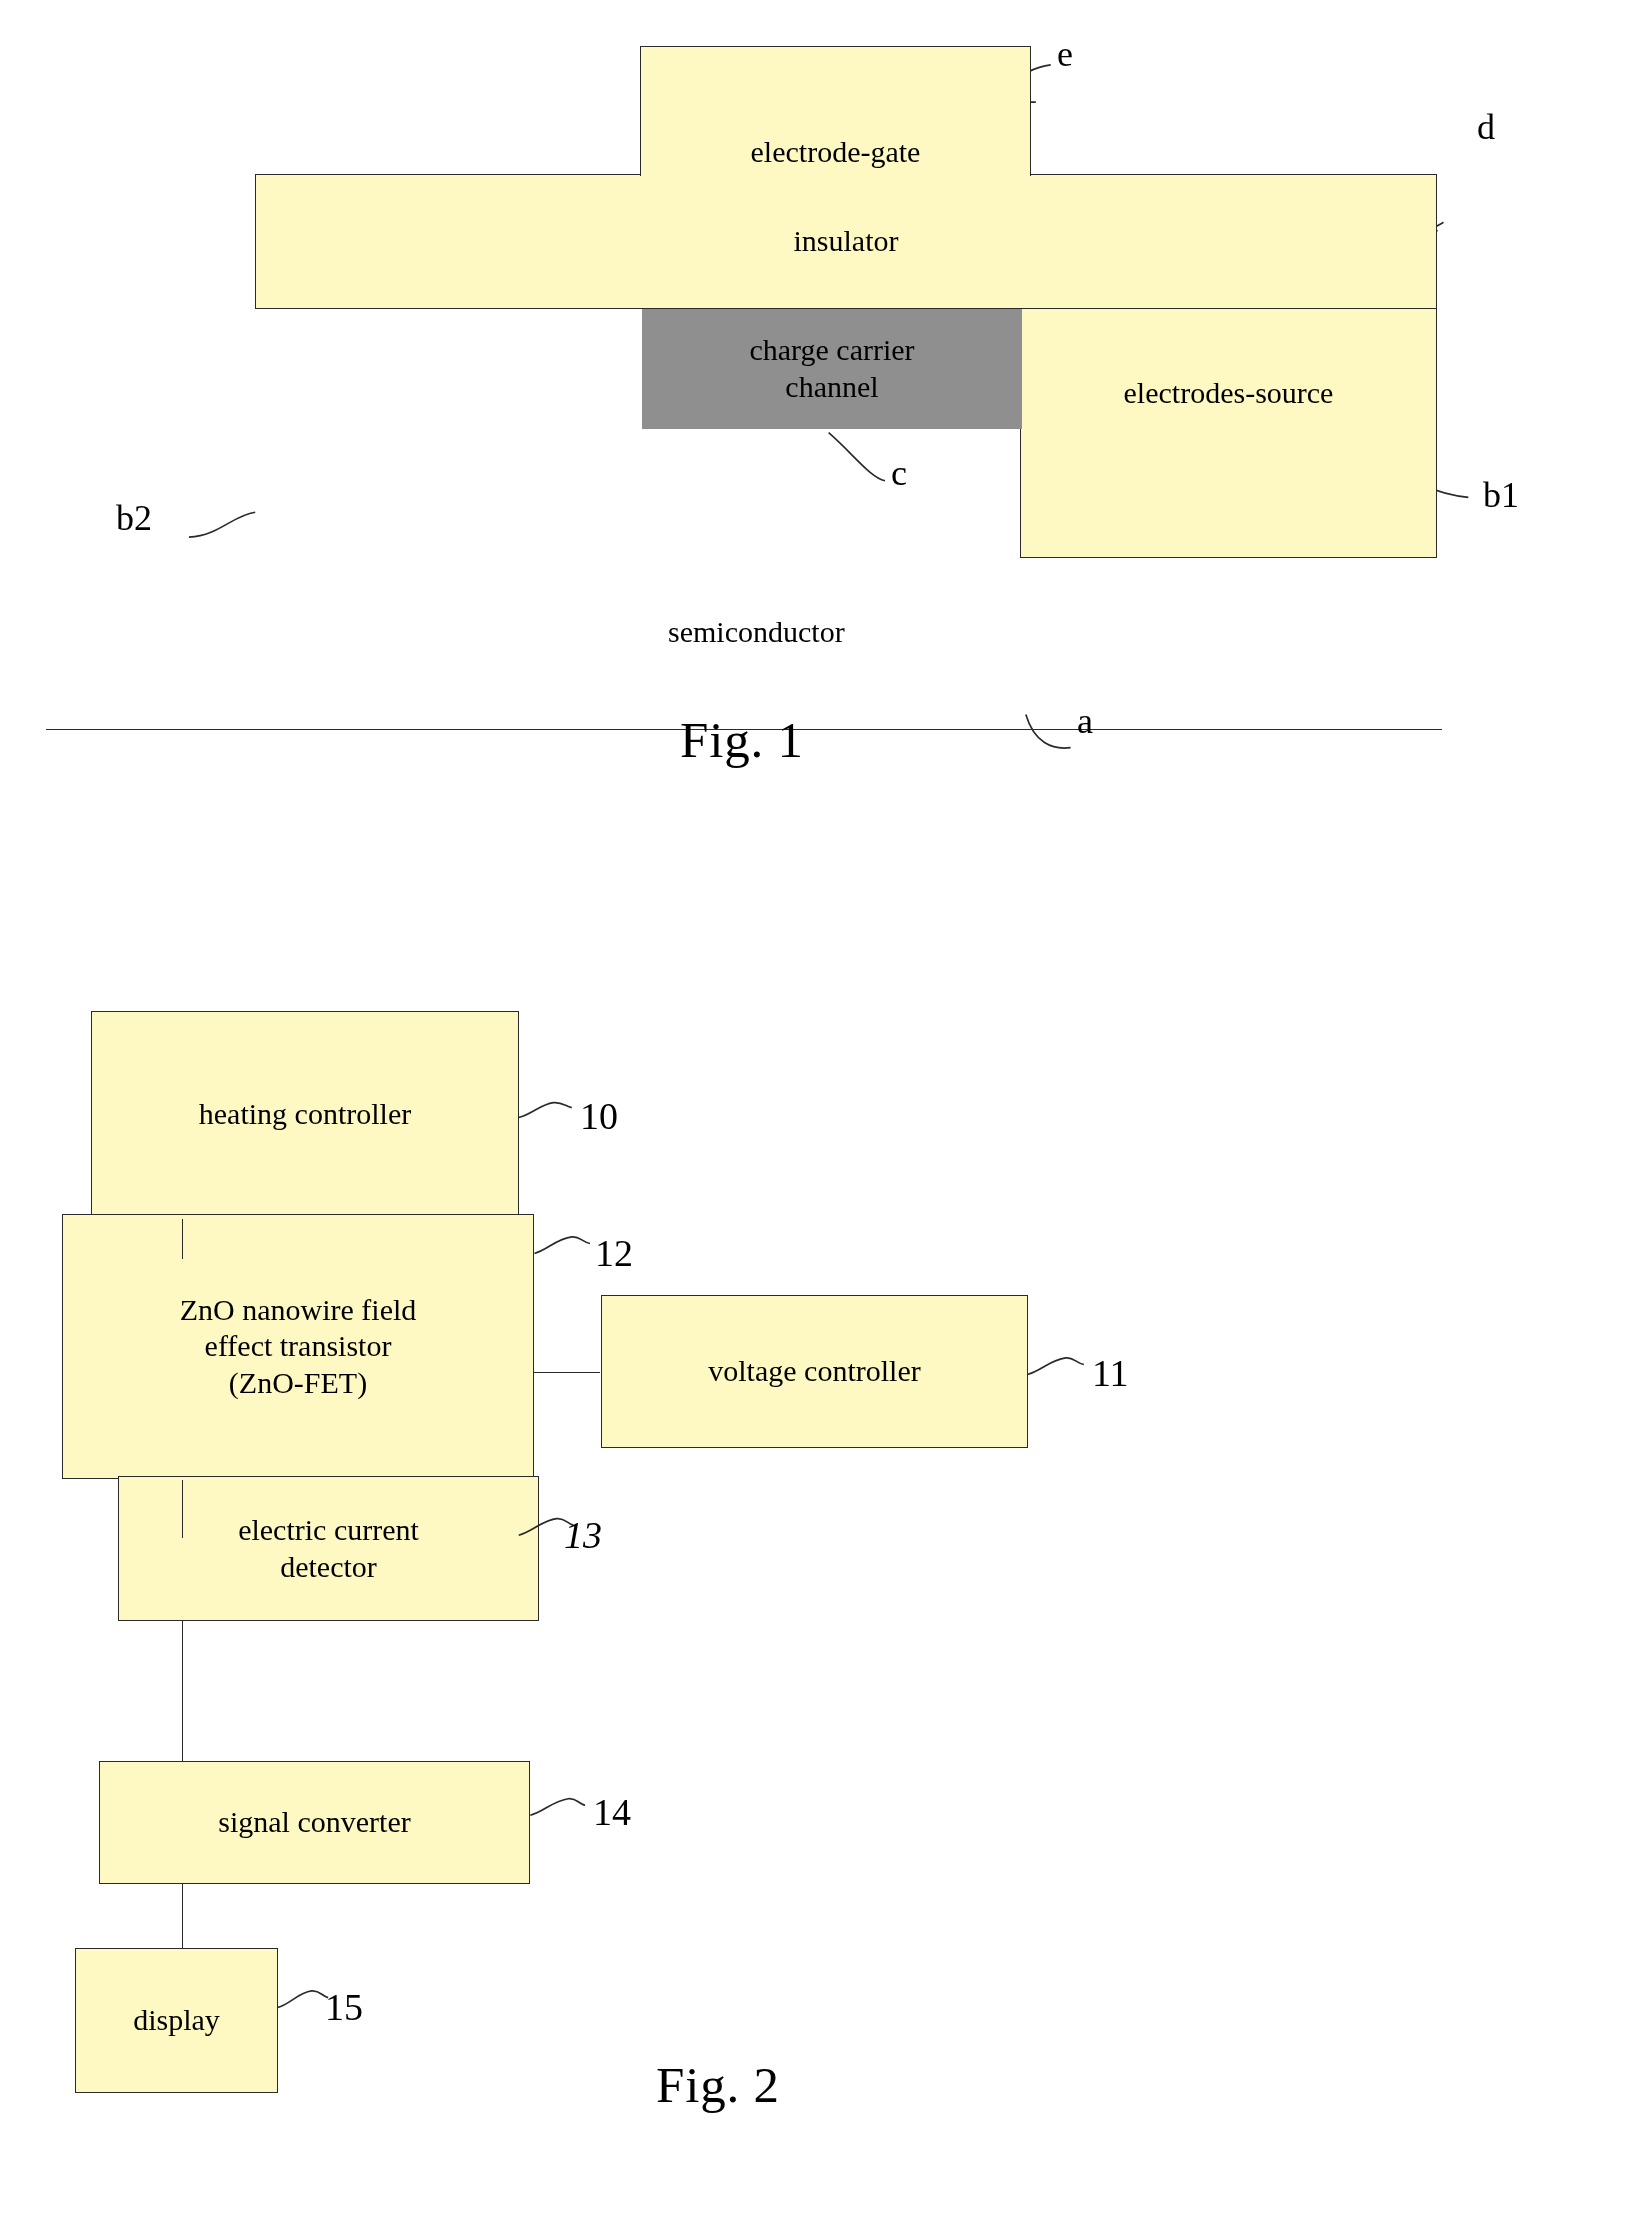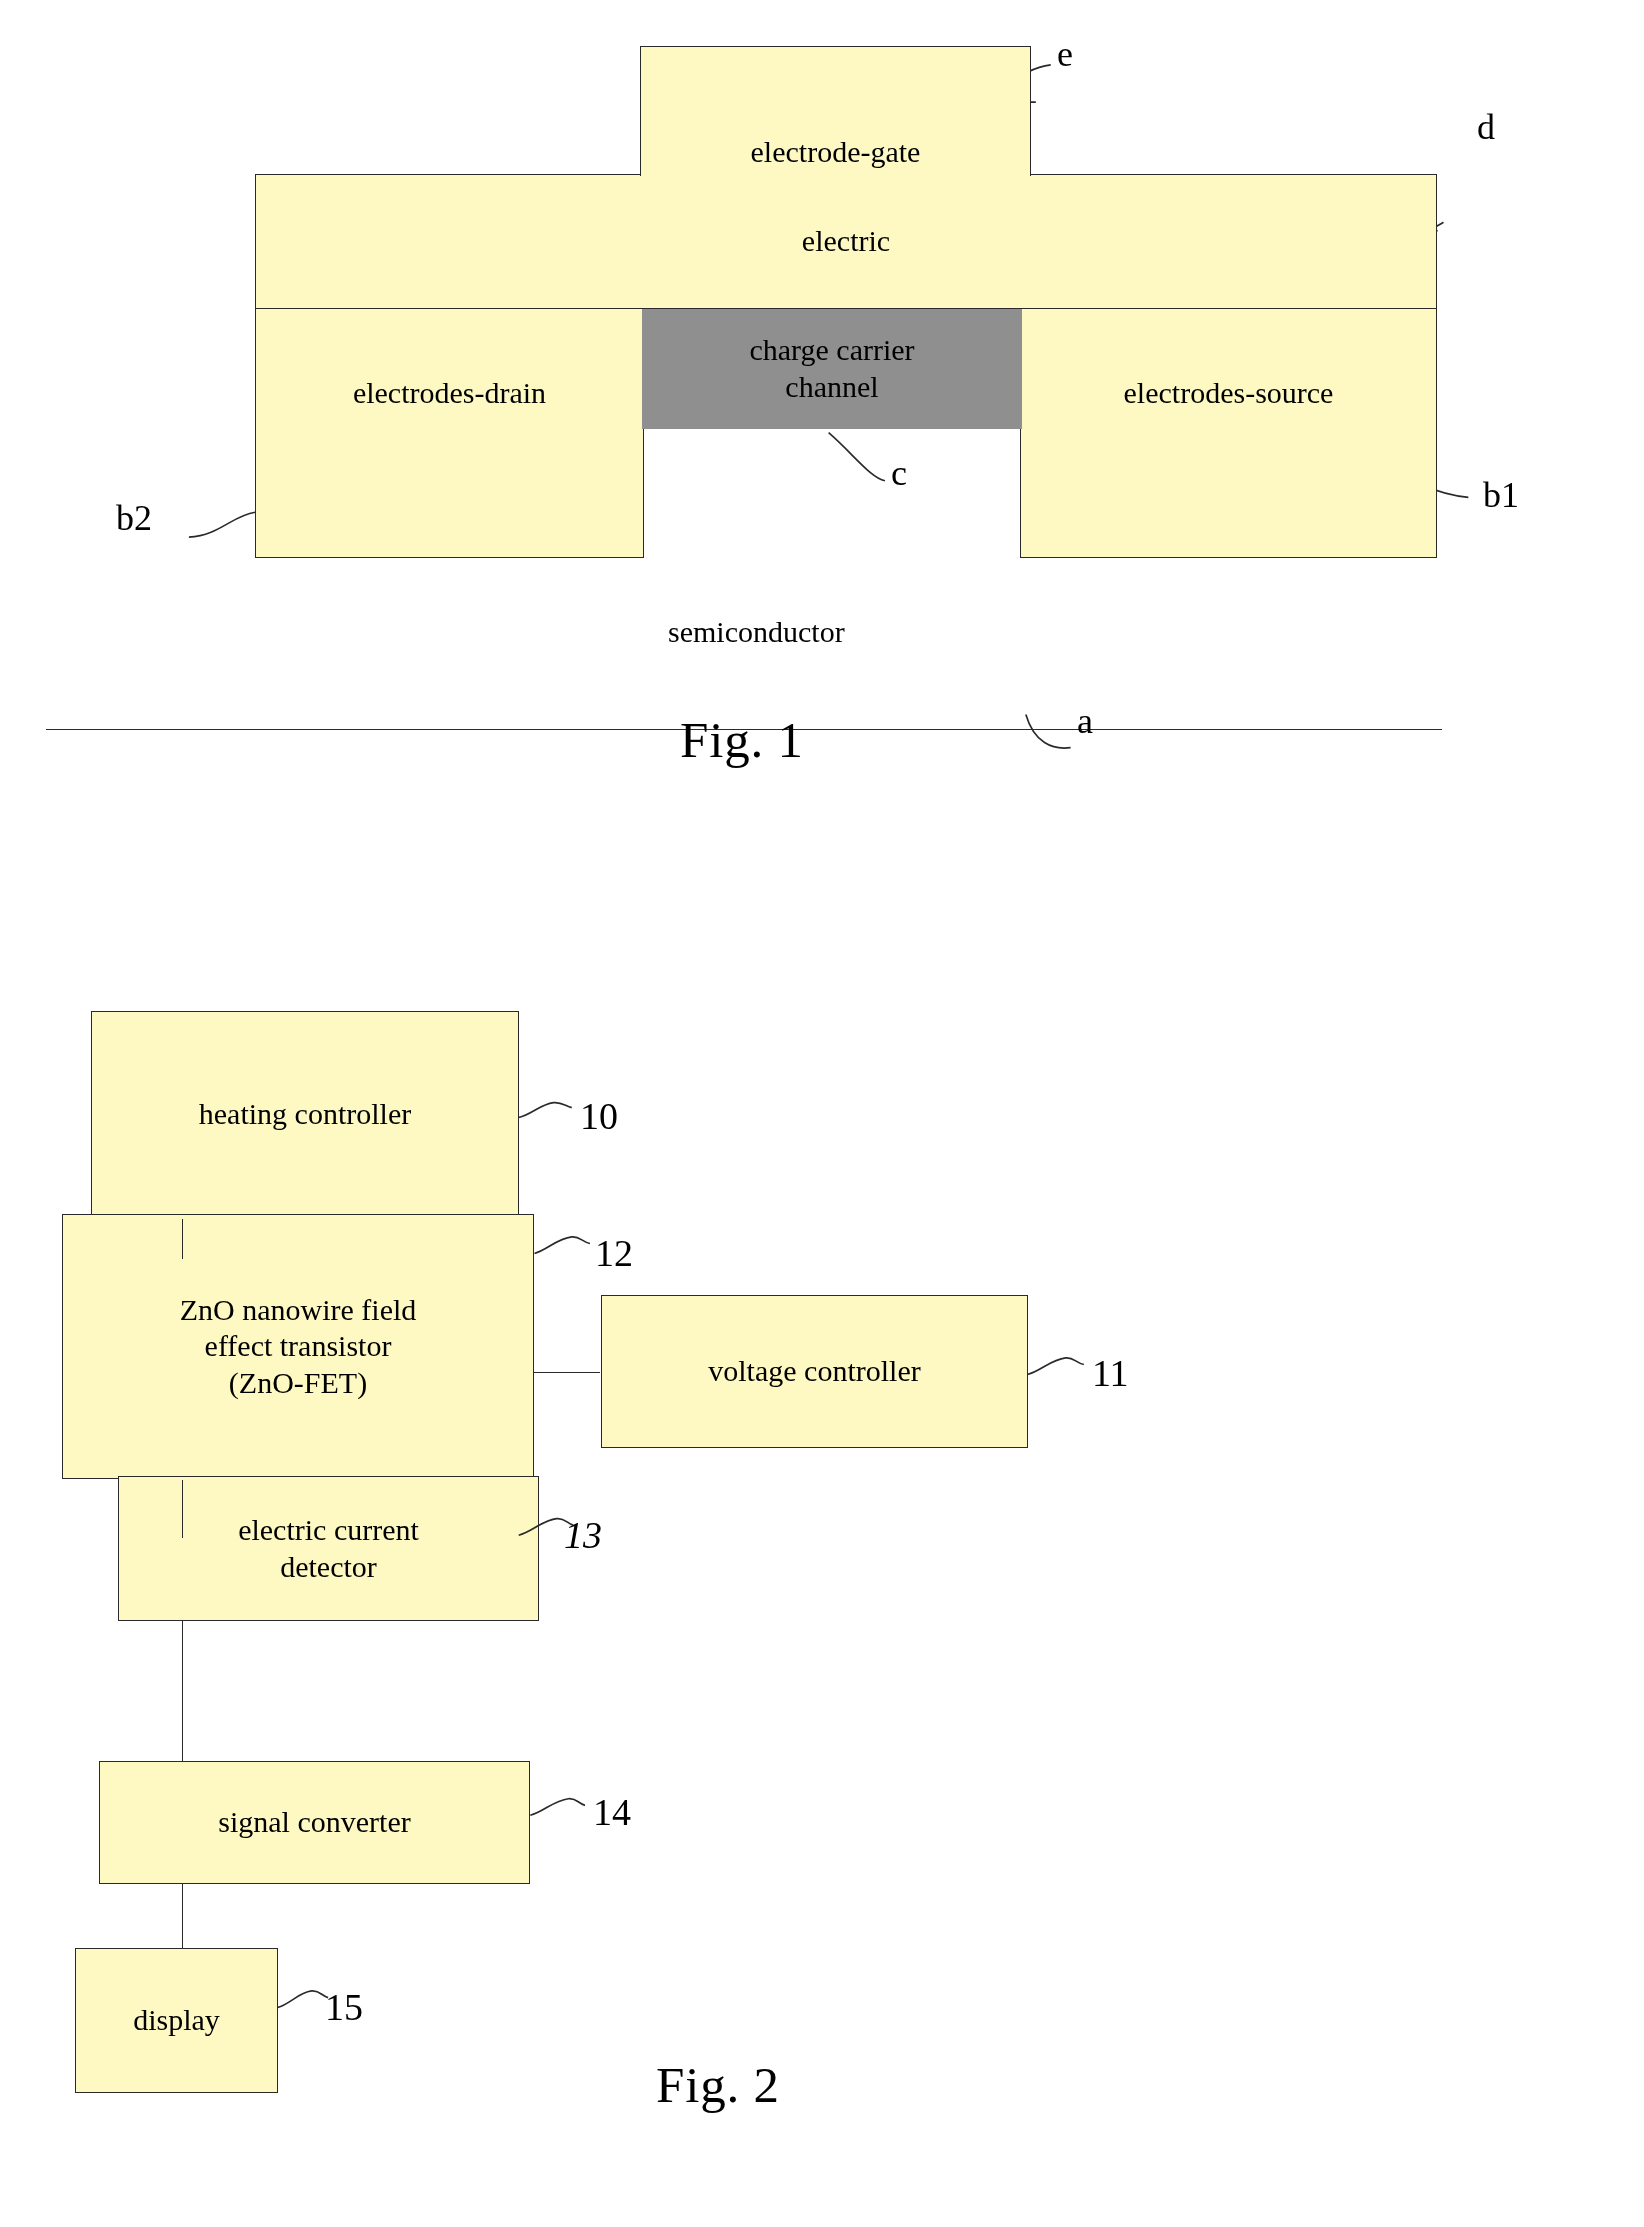--- a/index.html
+++ b/index.html
@@ -91,30 +91,27 @@
   svg.overlay { position:absolute; left:0; top:0; overflow:visible; pointer-events:none; }
 </style>
 </head>
 <body>
 
 <div id="stage">
 
   <div id="fig1">
 
     <div class="bx" id="insulator-box">
-      <span class="f1txt">electric</span>
+      <span class="f1txt">insulator</span>
     </div>
 
     <div class="bx" id="gate-box">
       <span class="f1txt">electrode-gate</span>
     </div>
 
-    <div class="bx" id="drain-box">
-      <span class="f1txt">electrodes-drain</span>
-    </div>
 
     <div class="bx" id="source-box">
       <span class="f1txt">electrodes-source</span>
     </div>
 
     <div class="bx" id="channel-box">
       <span class="f1txt">
         <span>charge carrier</span><br>
         <span>channel</span>
       </span>

